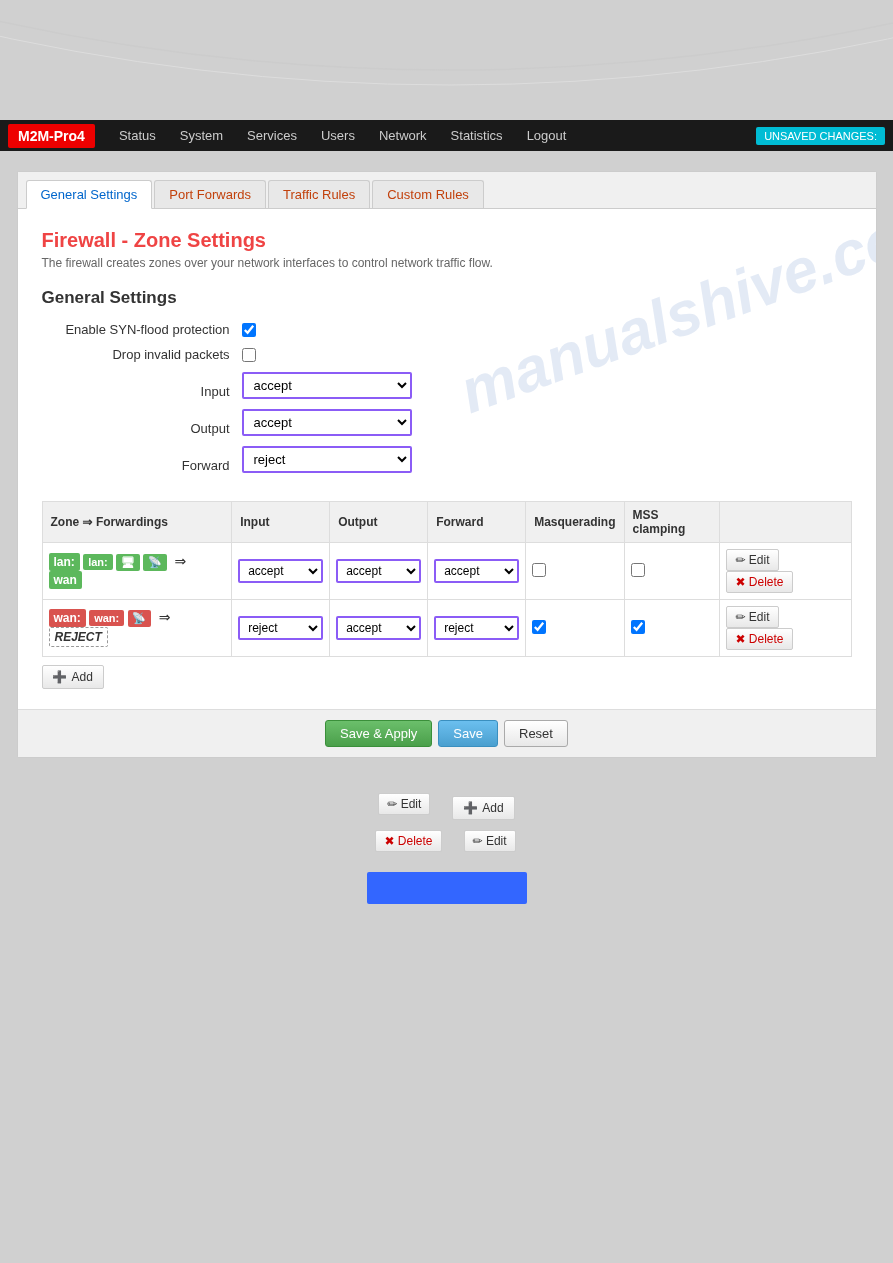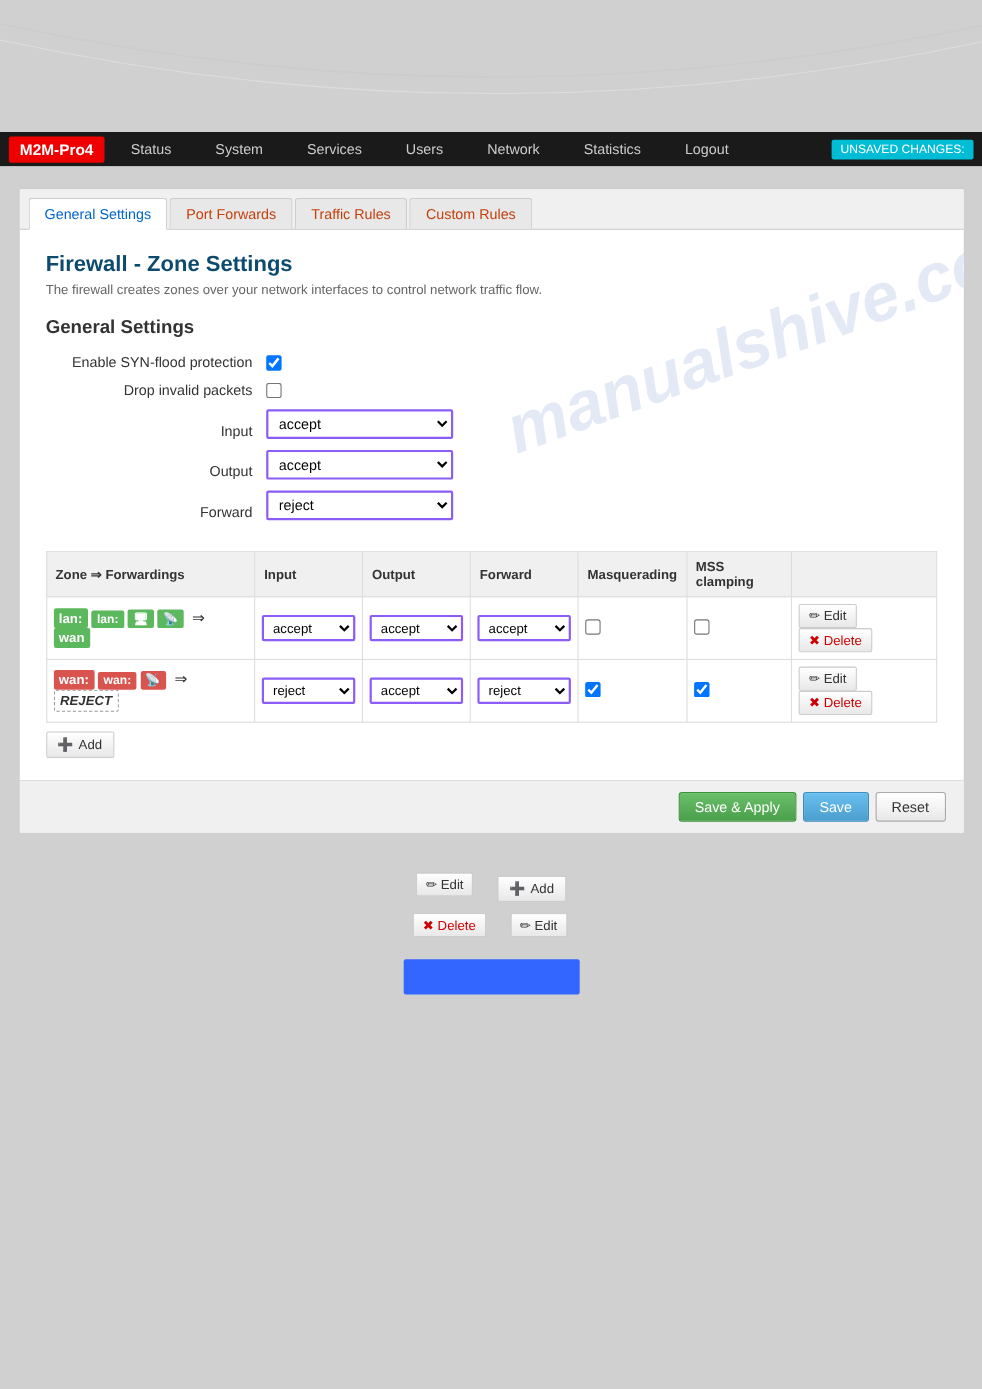--- a/index.html
+++ b/index.html
@@ -23,21 +23,21 @@
       background: #e00;
       color: #fff;
       font-weight: bold;
       font-size: 14px;
       padding: 4px 10px;
       margin-right: 12px;
       border-radius: 2px;
     }
     .navbar-menu {
       display: flex;
-      gap: 16px;
+      gap: 0;
       list-style: none;
     }
     .navbar-menu li a {
       color: #ccc;
       text-decoration: none;
       padding: 8px 12px;
       display: block;
       font-size: 13px;
     }
     .navbar-unsaved {
@@ -84,21 +84,21 @@
     }
 
     
     .content {
       background: #fff;
       padding: 20px 24px;
     }
     .page-title {
       font-size: 20px;
       font-weight: bold;
-      color: #0c4a6e;
+      color: #ef4444;
       margin-bottom: 4px;
     }
     .page-subtitle {
       color: #666;
       font-size: 12px;
       margin-bottom: 18px;
     }
     .section-title {
       font-size: 17px;
       font-weight: bold;
@@ -227,21 +227,21 @@
       align-items: center;
       gap: 4px;
     }
 
     
     .footer-bar {
       background: #f0f0f0;
       border-top: 1px solid #ddd;
       padding: 10px 16px;
       display: flex;
-      justify-content: flex-end;
+      justify-content: center;
       gap: 6px;
     }
     .btn-save-apply {
       background: linear-gradient(to bottom, #6bbf6b, #4a9f4a);
       color: #fff;
       border: 1px solid #3a8f3a;
       padding: 5px 14px;
       border-radius: 3px;
       cursor: pointer;
       font-size: 13px;

